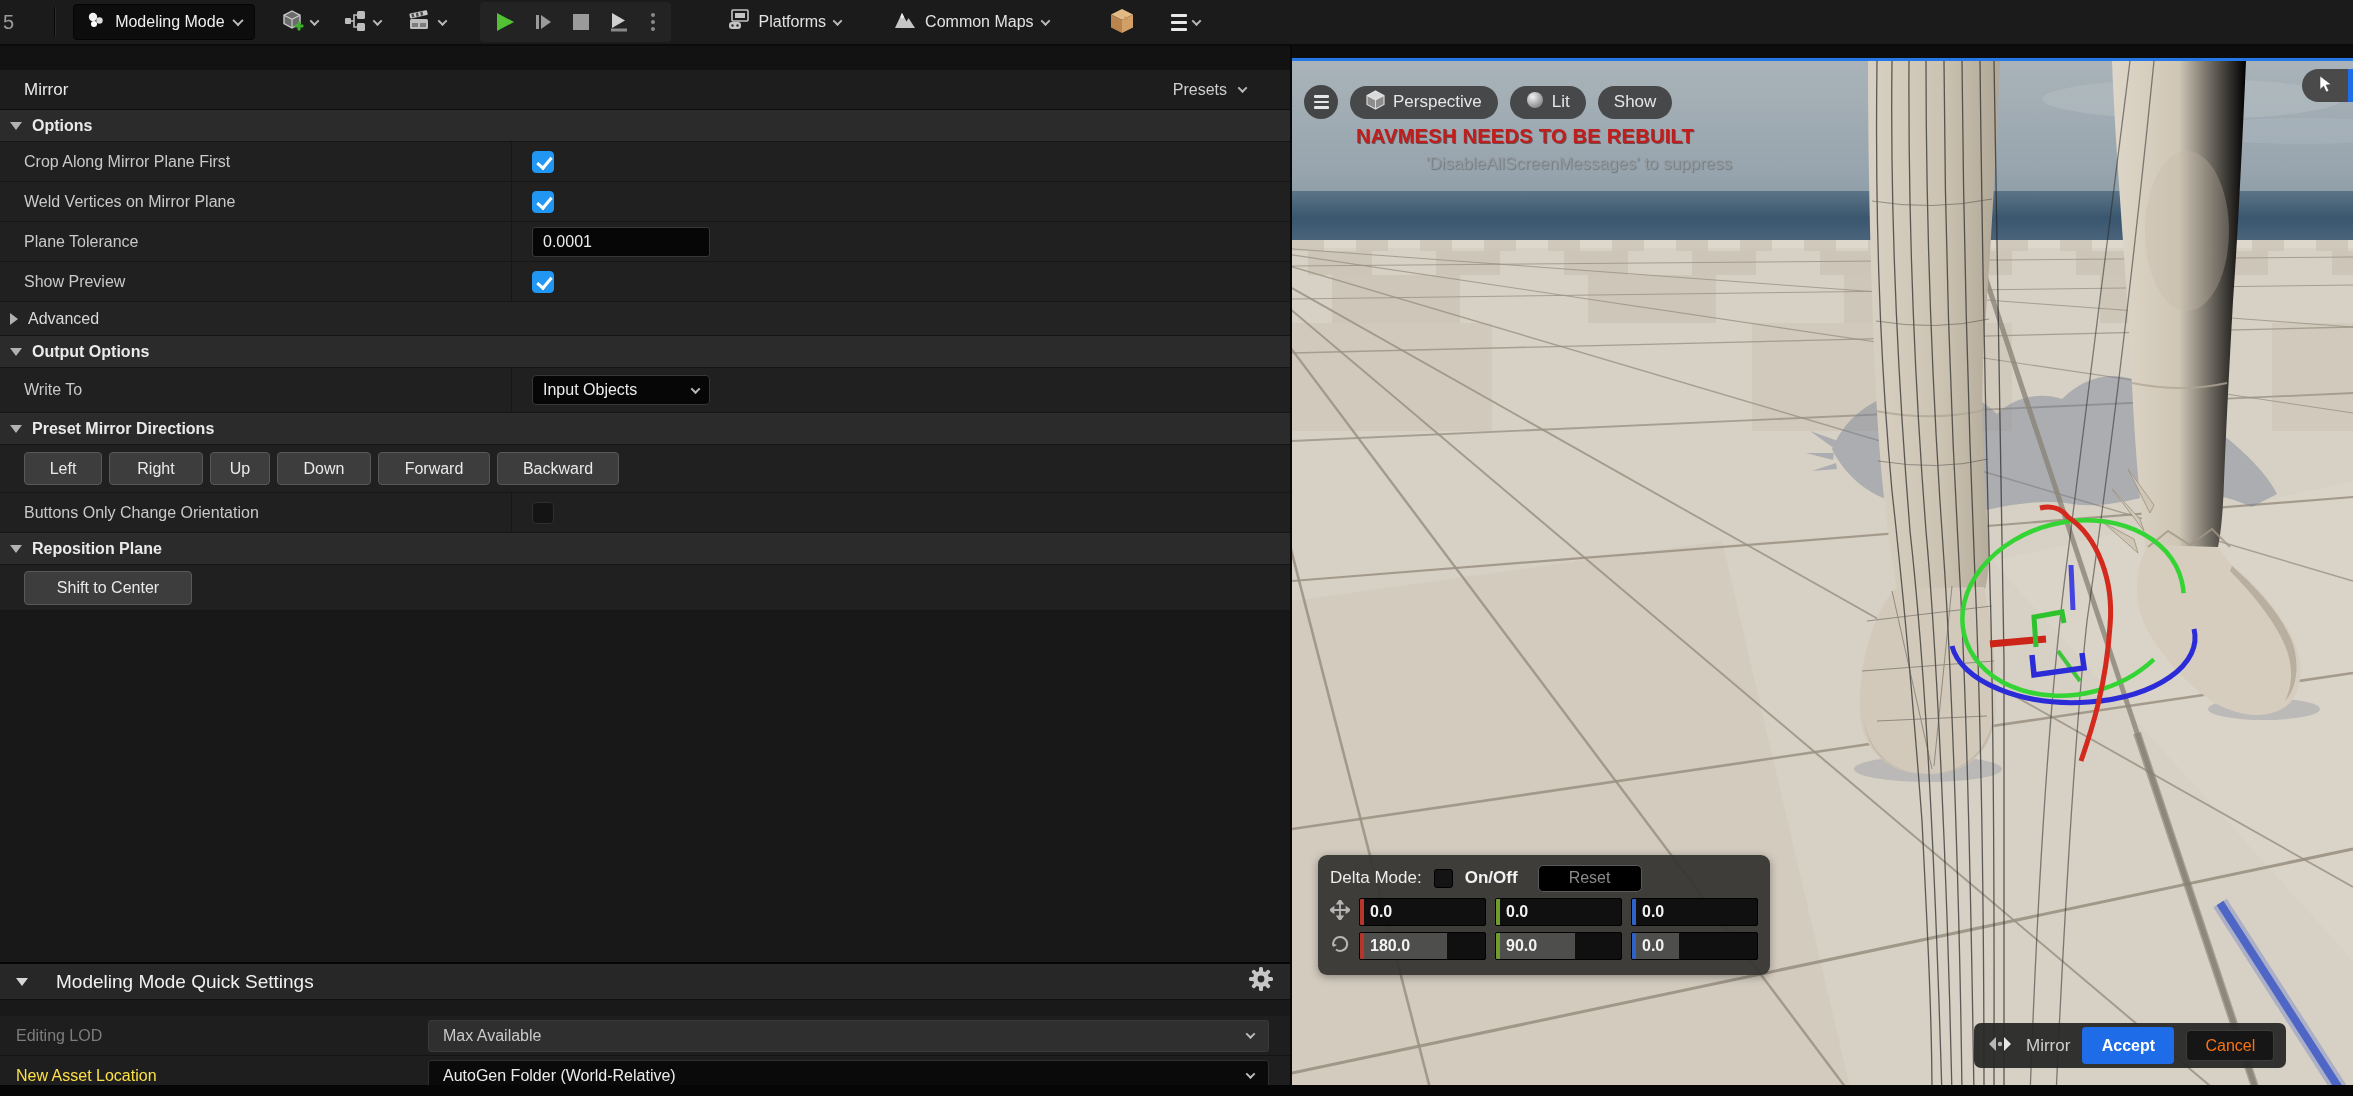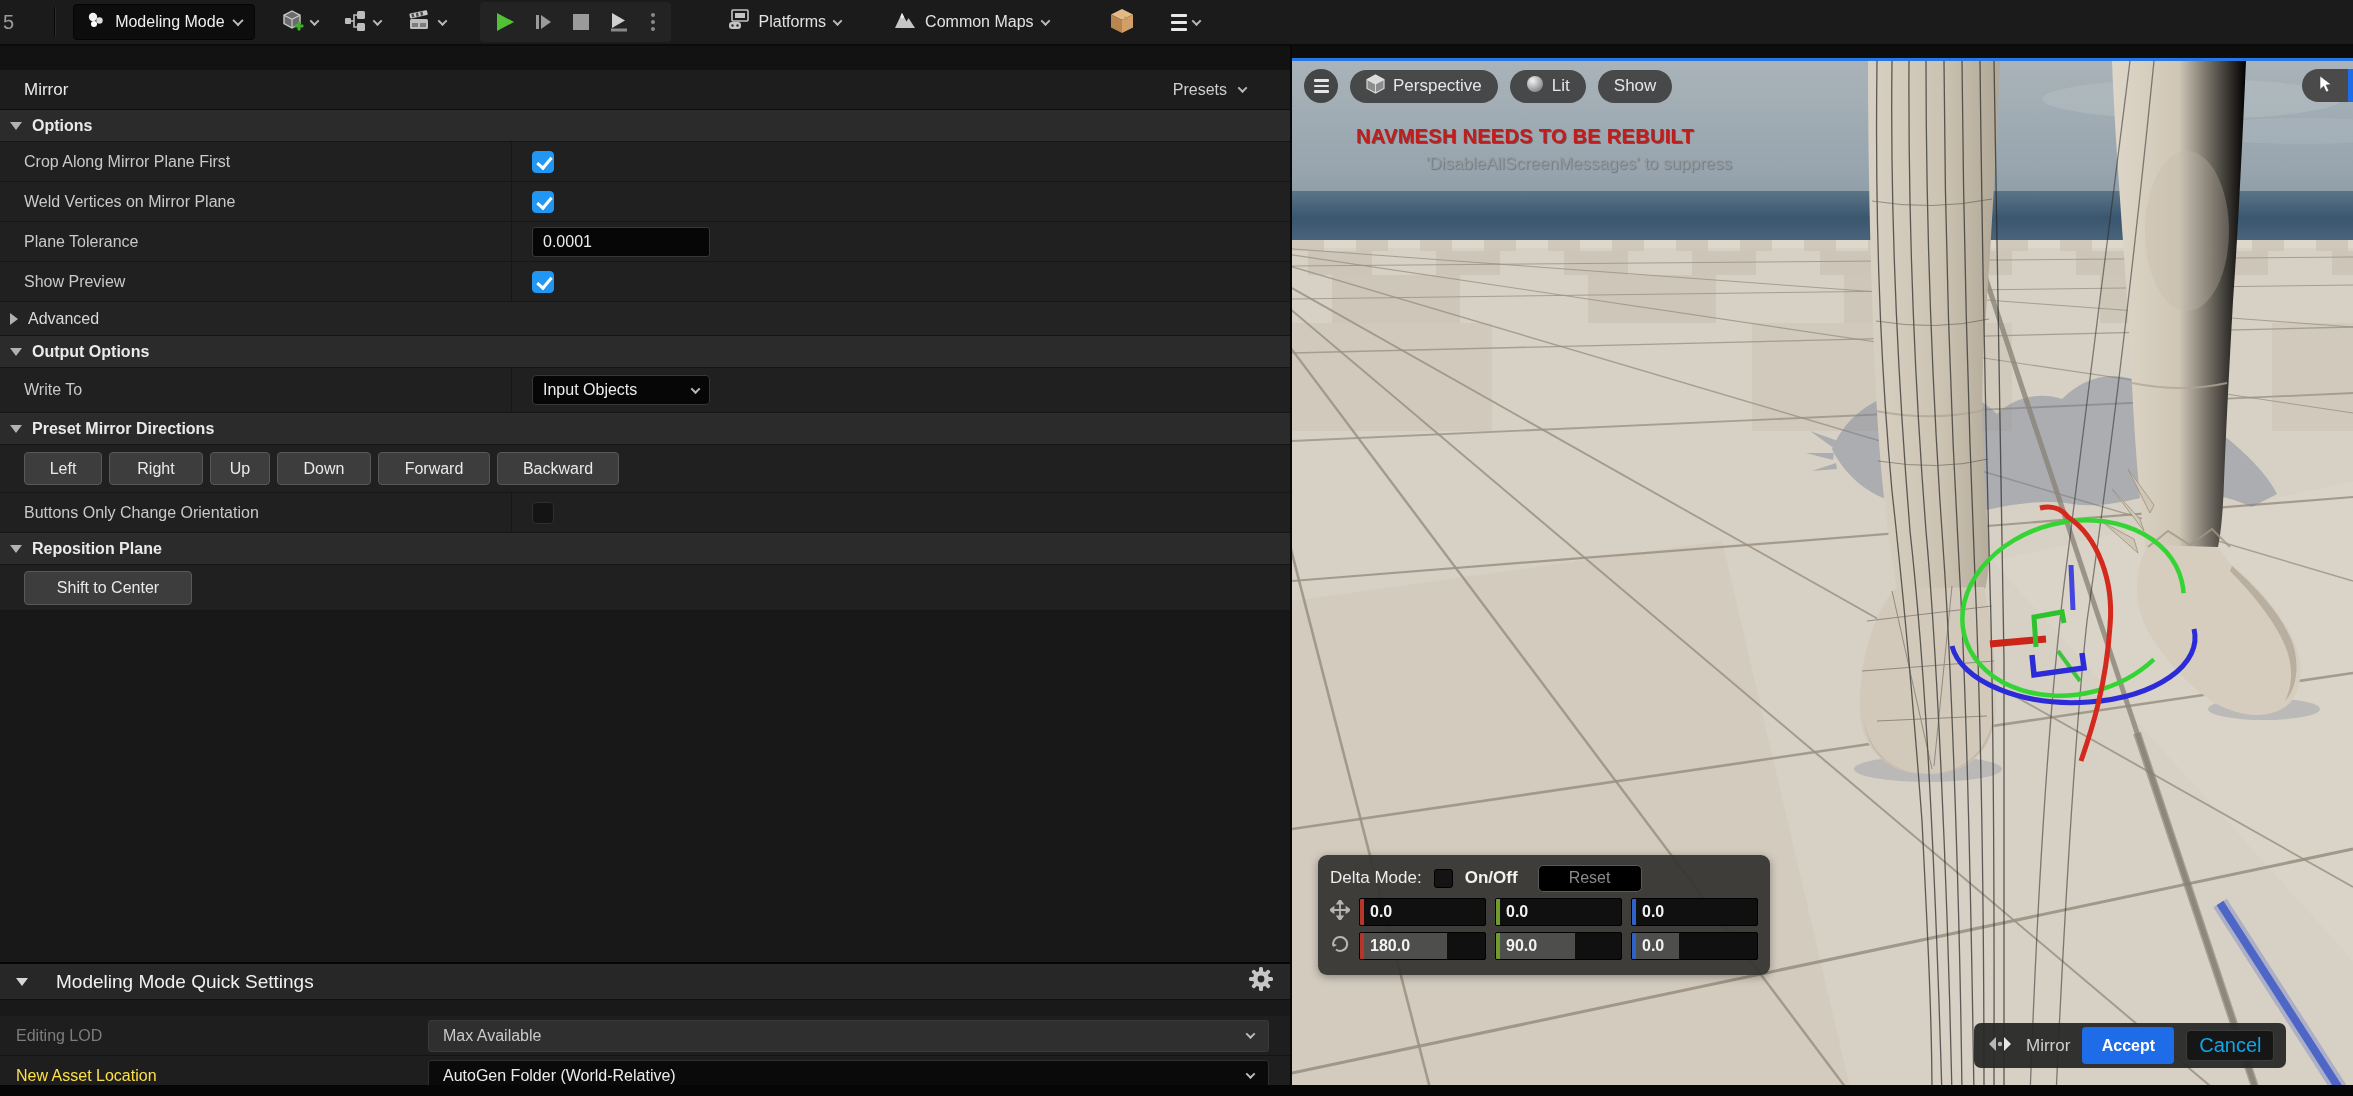--- a/index.html
+++ b/index.html
@@ -63,21 +63,21 @@
   .dd-wide.dim { background:#2f2f2f; border:1px solid #3a3a3a; color:#c9c9c9; }
   .dd-wide.dark { background:#0a0a0a; border:1px solid #2f2f2f; color:#ececec; }
   .gear { margin-left:auto; }
 
   
   .vp-col { flex:1; display:flex; flex-direction:column; }
   .vp-topstrip { height:12px; background:#0d0d0d; }
   .viewport { position:relative; flex:1; border-top:3px solid #2478e8; overflow:hidden; }
   .scene { position:absolute; inset:0; width:100%; height:100%; }
 
-  .vp-pills { position:absolute; top:8px; left:12px; display:flex; align-items:center; gap:12px; z-index:5; }
+  .vp-pills { position:absolute; top:24px; left:12px; display:flex; align-items:center; gap:12px; z-index:5; }
   .hammy { width:34px; height:34px; border-radius:50%; background:rgba(58,58,58,.9); display:flex; flex-direction:column; align-items:center; justify-content:center; gap:3px; border:none; cursor:pointer; }
   .hammy i { width:15px; height:2.5px; background:#e6e6e6; border-radius:1px; }
   .pill { display:flex; align-items:center; gap:8px; height:33px; border-radius:17px; background:rgba(58,58,58,.88); color:#e6e6e6; font-size:17px; padding:0 16px; border:none; cursor:pointer; }
   .warn1 { position:absolute; left:64px; top:64px; color:#c21d1d; font-weight:700; font-size:20px; letter-spacing:.3px; text-shadow:1px 1px 0 rgba(70,10,10,.55); z-index:4; }
   .warn2 { position:absolute; left:134px; top:93px; color:rgba(148,155,161,.9); font-size:17px; text-shadow:1px 1px 1px rgba(50,50,50,.4); z-index:4; }
 
   .cursor-pill { position:absolute; top:8px; right:5px; width:46px; height:33px; border-radius:17px 0 0 17px; background:#4a4a4a; display:flex; align-items:center; justify-content:center; border:none; z-index:5; cursor:pointer; }
   .blue-sliver { position:absolute; top:8px; right:0; width:5px; height:33px; background:#1f6ce8; z-index:4; }
 
   
@@ -91,21 +91,21 @@
   .delta-row { display:flex; align-items:center; gap:9px; }
   .dfield { position:relative; width:128px; height:28px; background:#101010; border:1px solid #000; border-radius:2px; overflow:hidden; cursor:pointer; }
   .dbar { position:absolute; left:0; top:0; bottom:0; width:4px; }
   .dfill { position:absolute; left:4px; top:0; bottom:0; background:#4e4e4c; }
   .dval { position:absolute; left:10px; top:4px; color:#f2f2f2; font-size:16px; font-weight:700; }
 
   
   .mirror-bar { position:absolute; left:682px; top:962px; height:45px; display:flex; align-items:center; gap:12px; background:rgba(40,40,40,.95); border-radius:7px; padding:0 12px; z-index:6; }
   .mirror-label { color:#cfcfcf; font-size:17px; }
   .accept-btn { width:92px; height:37px; background:#1f6ce8; border:none; border-radius:4px; color:#fff; font-size:16px; font-weight:700; cursor:pointer; }
-  .cancel-btn { width:88px; height:31px; background:#161616; border:1px solid #3c3c3c; border-radius:4px; color:#0ea5e9; font-size:20px; cursor:pointer; }
+  .cancel-btn { width:88px; height:31px; background:#161616; border:1px solid #3c3c3c; border-radius:4px; color:#f97316; font-size:16px; cursor:pointer; }
 
   .bottom-bar { position:absolute; left:0; right:0; bottom:0; height:11px; background:#060606; z-index:50; }
 </style>
 </head>
 <body>
 
 <div class="app">
 
   <div class="toolbar">
     <span class="edge-num">5</span>

